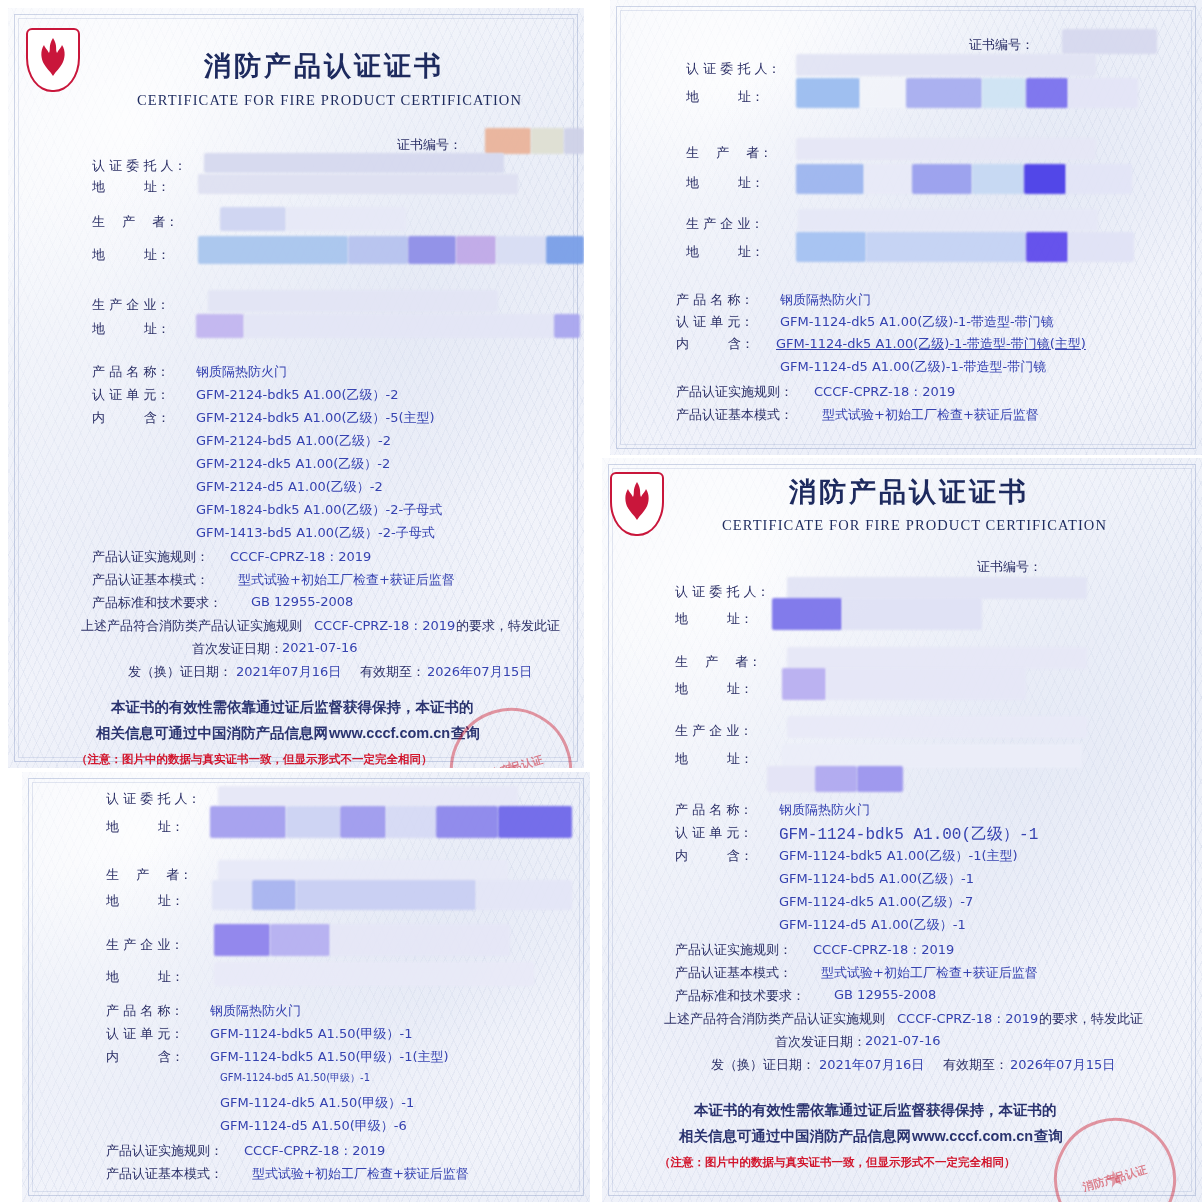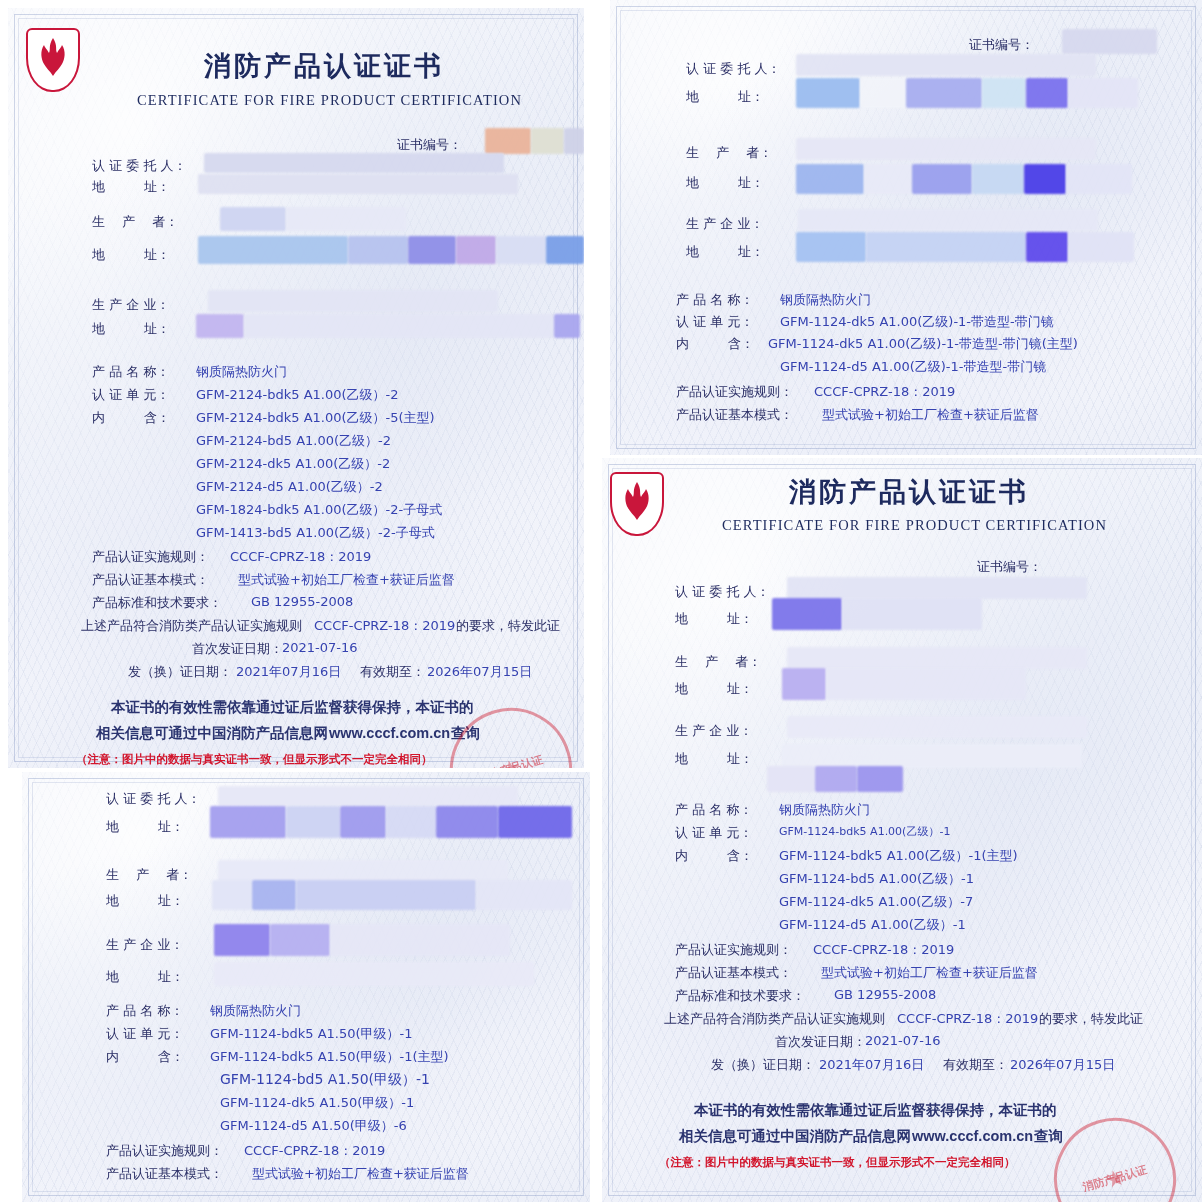--- a/index.html
+++ b/index.html
@@ -213,21 +213,21 @@
     <div class="blob" style="left:416px;top:232px;width:42px;height:30px;background:#5f4bec;"></div>
     <div class="blob" style="left:458px;top:232px;width:66px;height:30px;background:#e1e3f6;"></div>
 
     <div class="lbl" style="left:66px;top:291px;font-size:13px;">产 品 名 称：</div>
     <div class="val" style="left:170px;top:291px;font-size:13px;">钢质隔热防火门</div>
 
     <div class="lbl" style="left:66px;top:313px;font-size:13px;">认 证 单 元：</div>
     <div class="val" style="left:170px;top:313px;font-size:13px;">GFM-1124-dk5 A1.00(乙级)-1-带造型-带门镜</div>
 
     <div class="lbl" style="left:66px;top:335px;font-size:13px;">内　　　含：</div>
-    <div class="val" style="left:158px;top:335px;font-size:13px;">GFM-1124-dk5 A1.00(乙级)-1-带造型-带门镜(主型)</div>
+    <div class="val" style="left:166px;top:335px;font-size:13px;text-decoration:underline;">GFM-1124-dk5 A1.00(乙级)-1-带造型-带门镜(主型)</div>
     <div class="val" style="left:170px;top:358px;font-size:13px;">GFM-1124-d5 A1.00(乙级)-1-带造型-带门镜</div>
 
     <div class="lbl" style="left:66px;top:383px;font-size:13px;">产品认证实施规则：</div>
     <div class="val" style="left:204px;top:383px;font-size:13px;">CCCF-CPRZ-18：2019</div>
 
     <div class="lbl" style="left:66px;top:406px;font-size:13px;">产品认证基本模式：</div>
     <div class="val" style="left:212px;top:406px;font-size:13px;">型式试验+初始工厂检查+获证后监督</div>
   </div>
 
   <div class="cert" style="left:22px;top:772px;width:568px;height:430px;">
@@ -263,21 +263,21 @@
     <div class="blob" style="left:192px;top:190px;width:320px;height:24px;background:#e9eaf8;"></div>
 
     <div class="lbl" style="left:84px;top:230px;font-size:13px;">产 品 名 称：</div>
     <div class="val" style="left:188px;top:230px;font-size:13px;">钢质隔热防火门</div>
 
     <div class="lbl" style="left:84px;top:253px;font-size:13px;">认 证 单 元：</div>
     <div class="val" style="left:188px;top:253px;font-size:13px;">GFM-1124-bdk5 A1.50(甲级）-1</div>
 
     <div class="lbl" style="left:84px;top:276px;font-size:13px;">内　　　含：</div>
     <div class="val" style="left:188px;top:276px;font-size:13px;">GFM-1124-bdk5 A1.50(甲级）-1(主型)</div>
-    <div class="val" style="left:198px;top:299px;font-size:14px;">GFM-1124-bd5 A1.50(甲级）-1</div>
+    <div class="val" style="left:198px;top:299px;font-size:10px;">GFM-1124-bd5 A1.50(甲级）-1</div>
     <div class="val" style="left:198px;top:322px;font-size:13px;">GFM-1124-dk5 A1.50(甲级）-1</div>
     <div class="val" style="left:198px;top:345px;font-size:13px;">GFM-1124-d5 A1.50(甲级）-6</div>
 
     <div class="lbl" style="left:84px;top:370px;font-size:13px;">产品认证实施规则：</div>
     <div class="val" style="left:222px;top:370px;font-size:13px;">CCCF-CPRZ-18：2019</div>
 
     <div class="lbl" style="left:84px;top:393px;font-size:13px;">产品认证基本模式：</div>
     <div class="val" style="left:230px;top:393px;font-size:13px;">型式试验+初始工厂检查+获证后监督</div>
   </div>
 
@@ -317,21 +317,21 @@
     <div class="lbl" style="left:73px;top:292px;font-size:13px;">地　　　址：</div>
     <div class="blob" style="left:180px;top:286px;width:300px;height:24px;background:#eceef9;"></div>
     <div class="blob" style="left:165px;top:308px;width:48px;height:26px;background:#e4e4f6;"></div>
     <div class="blob" style="left:213px;top:308px;width:42px;height:26px;background:#b0a9f0;"></div>
     <div class="blob" style="left:255px;top:308px;width:46px;height:26px;background:#9c95ee;"></div>
 
     <div class="lbl" style="left:73px;top:343px;font-size:13px;">产 品 名 称：</div>
     <div class="val" style="left:177px;top:343px;font-size:13px;">钢质隔热防火门</div>
 
     <div class="lbl" style="left:73px;top:366px;font-size:13px;">认 证 单 元：</div>
-    <div class="val" style="left:177px;top:366px;font-size:11px;">GFM-1124-bdk5 A1.00(乙级）-1</div>
+    <div class="val" style="left:177px;top:366px;font-size:16px;font-family:Liberation Mono, monospace;">GFM-1124-bdk5 A1.00(乙级）-1</div>
 
     <div class="lbl" style="left:73px;top:389px;font-size:13px;">内　　　含：</div>
     <div class="val" style="left:177px;top:389px;font-size:13px;text-align:right;">GFM-1124-bdk5 A1.00(乙级）-1(主型)</div>
     <div class="val" style="left:177px;top:412px;font-size:13px;">GFM-1124-bd5 A1.00(乙级）-1</div>
     <div class="val" style="left:177px;top:435px;font-size:13px;">GFM-1124-dk5 A1.00(乙级）-7</div>
     <div class="val" style="left:177px;top:458px;font-size:13px;">GFM-1124-d5 A1.00(乙级）-1</div>
 
     <div class="lbl" style="left:73px;top:483px;font-size:13px;">产品认证实施规则：</div>
     <div class="val" style="left:211px;top:483px;font-size:13px;">CCCF-CPRZ-18：2019</div>
 

